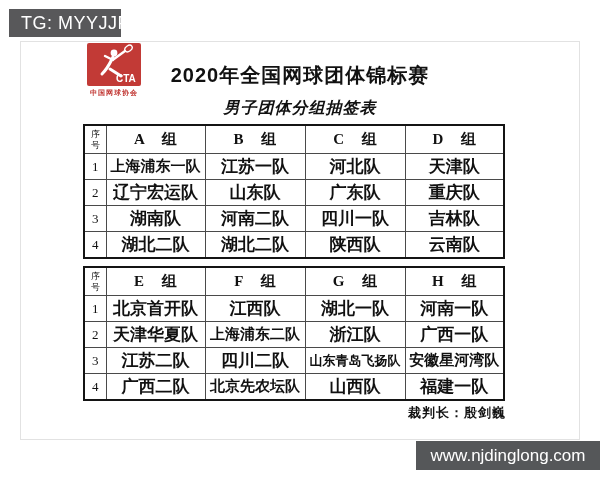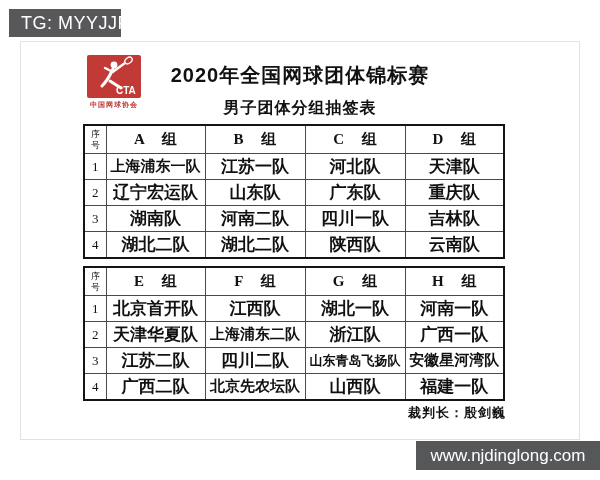--- a/index.html
+++ b/index.html
@@ -9,33 +9,33 @@
   }
   .badge{
     position:absolute;left:9px;top:9px;width:112px;height:28px;box-sizing:border-box;
     background:var(--badge_bg,#58585a);color:#fff;font-size:18px;line-height:28px;
     padding-left:12px;letter-spacing:.5px;white-space:nowrap;
   }
   .card{
     position:absolute;left:20px;top:41px;width:560px;height:399px;
     background:#fff;border:1px solid var(--card_border,#e2e2e2);box-sizing:border-box;
   }
-  .logo{position:absolute;left:66px;top:13px;width:54px;text-align:center;}
+  .logo{position:absolute;left:66px;top:1px;width:54px;text-align:center;}
   .logo svg{display:block;}
   .logo-org{
     color:var(--logo_red,#c23a36);font-size:7px;font-weight:bold;margin-top:2px;
     letter-spacing:1px;white-space:nowrap;
   }
   .title{
     position:absolute;left:0;right:0;top:20px;text-align:center;
     font-size:20px;font-weight:bold;letter-spacing:1px;
   }
   .subtitle{
     position:absolute;left:0;right:0;top:56px;text-align:center;
-    font-size:16px;font-weight:bold;letter-spacing:1px;
+    font-size:16px;font-weight:bold;letter-spacing:1px;font-style:italic;
   }
   table.tbl{
     position:absolute;left:62px;width:420px;border-collapse:collapse;table-layout:fixed;
     border:2px solid var(--table_outer,#141414);background:#fff;
   }
   .tbl-1{top:82px;}
   .tbl-2{top:224px;}
   .tbl th,.tbl td{
     border:1px solid var(--table_inner,#4a4a4a);text-align:center;vertical-align:middle;
     padding:0;overflow:hidden;

